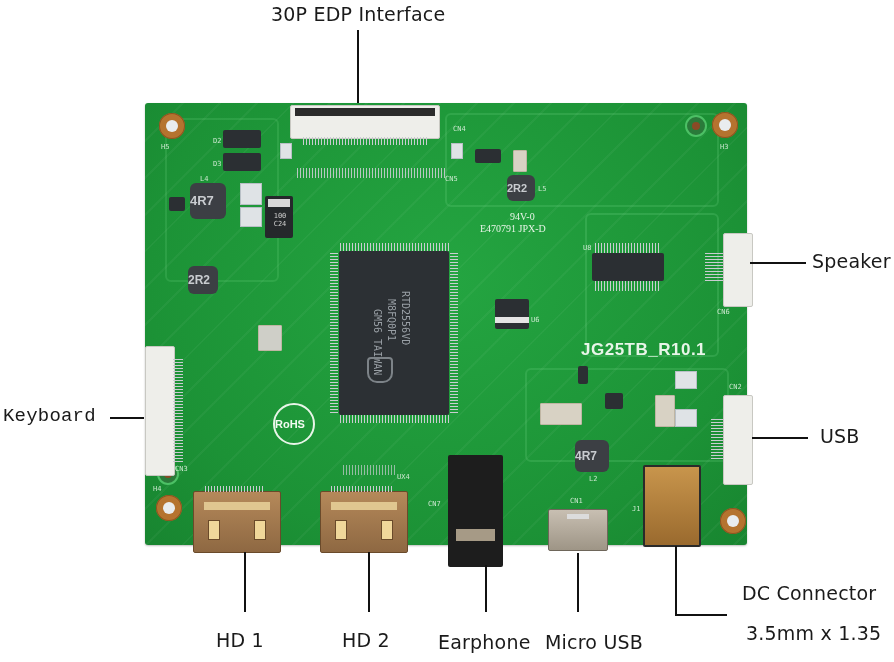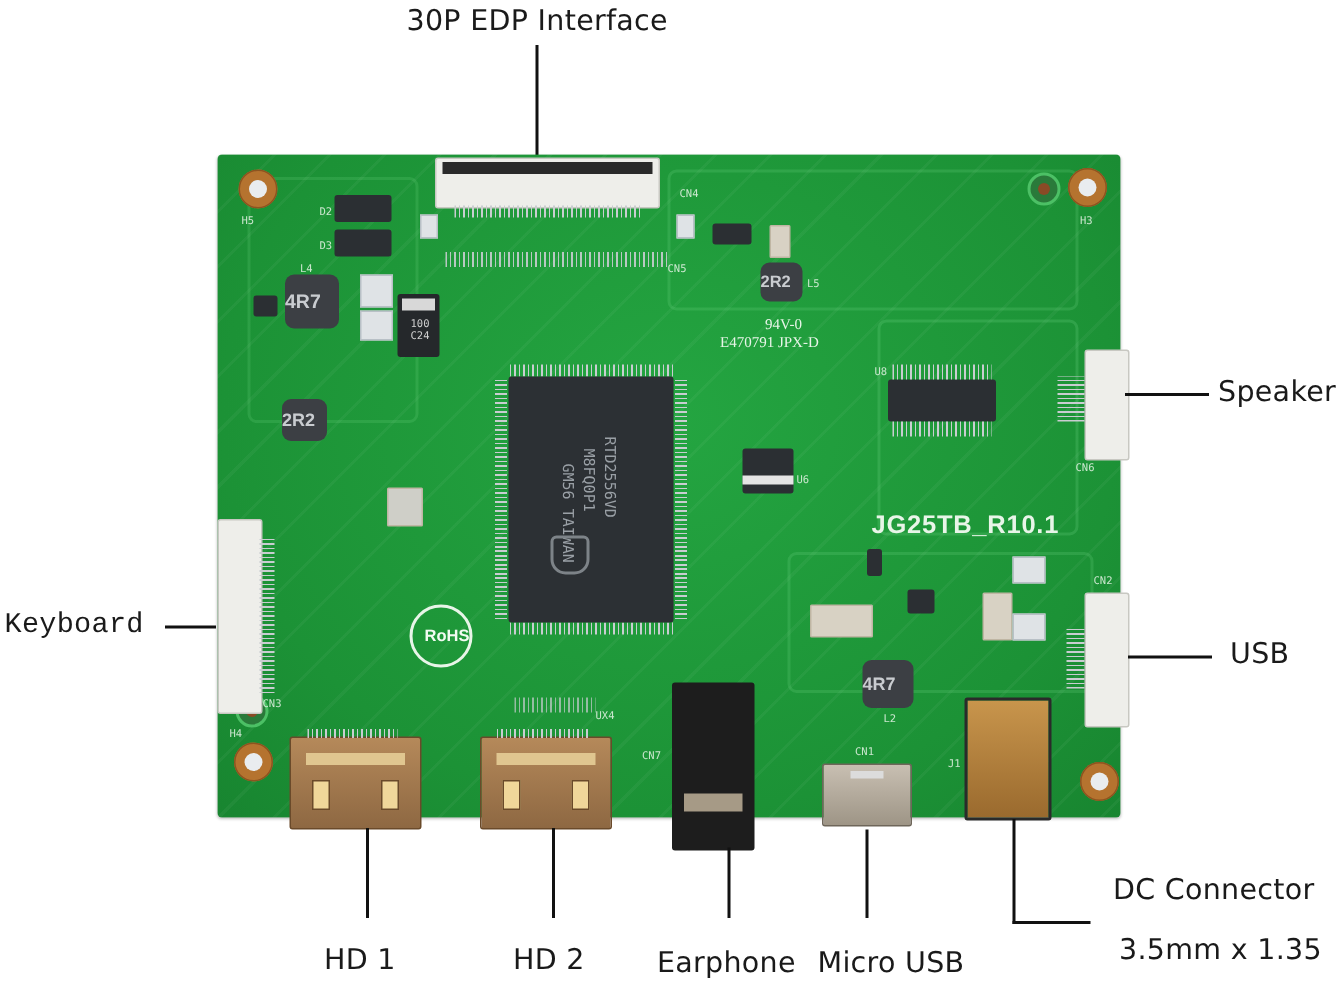--- a/index.html
+++ b/index.html
@@ -26,21 +26,21 @@
   .smd{position:absolute;background:#d8d2c4;border:1px solid #bfb6a3;border-radius:1px;}
   .pad{position:absolute;background:#dfe3e6;border:1px solid #b8c0c6;}
   .inductor{position:absolute;background:#3c3f44;border-radius:6px;color:#c9ccd0;font-family:"Liberation Sans",sans-serif;font-weight:bold;text-align:left;}
   .connector-white{position:absolute;background:#eeeeea;border:1px solid #c8c8c2;border-radius:2px;}
   .hdmi{position:absolute;background:linear-gradient(#b5895a,#8e6842);border:1px solid #6a4a2a;border-radius:2px;}
   .hdmi .inner{position:absolute;left:10px;top:10px;right:10px;height:8px;background:#e0c690;}
   .hdmi .tab{position:absolute;width:10px;height:18px;background:#f0d79a;border:1px solid #6a4a2a;}
   .audio{position:absolute;background:#1d1d1d;border-radius:2px;}
   .usb{position:absolute;background:linear-gradient(#c8bfb2,#9e9586);border:1px solid #6e665a;border-radius:2px;}
   .dcjack{position:absolute;background:linear-gradient(#c8954c,#9a6a2e);border:2px solid #2a2a2a;border-radius:2px;}
-  .rohs{position:absolute;width:38px;height:38px;border-radius:50%;border:2px solid #e8f5e8;color:#f2fbf2;font-family:"Liberation Sans",sans-serif;font-size:11px;font-weight:bold;text-align:right;line-height:38px;}
+  .rohs{position:absolute;width:38px;height:38px;border-radius:50%;border:2px solid #e8f5e8;color:#f2fbf2;font-family:"Liberation Sans",sans-serif;font-size:11px;font-weight:bold;text-align:left;line-height:38px;}
   .board-id{position:absolute;color:#e8f5e8;font-family:"Liberation Sans",sans-serif;font-size:17px;font-weight:bold;letter-spacing:0.5px;}
   .ul-text{position:absolute;color:#e8f5e8;font-family:Liberation Serif, serif;font-size:10px;}
 </style>
 </head>
 <body>
 
 <div class="label" style="left:271px;top:3px;">30P EDP Interface</div>
 <div class="line-v" style="left:357px;top:30px;height:78px;"></div>
 
 <div class="board">

